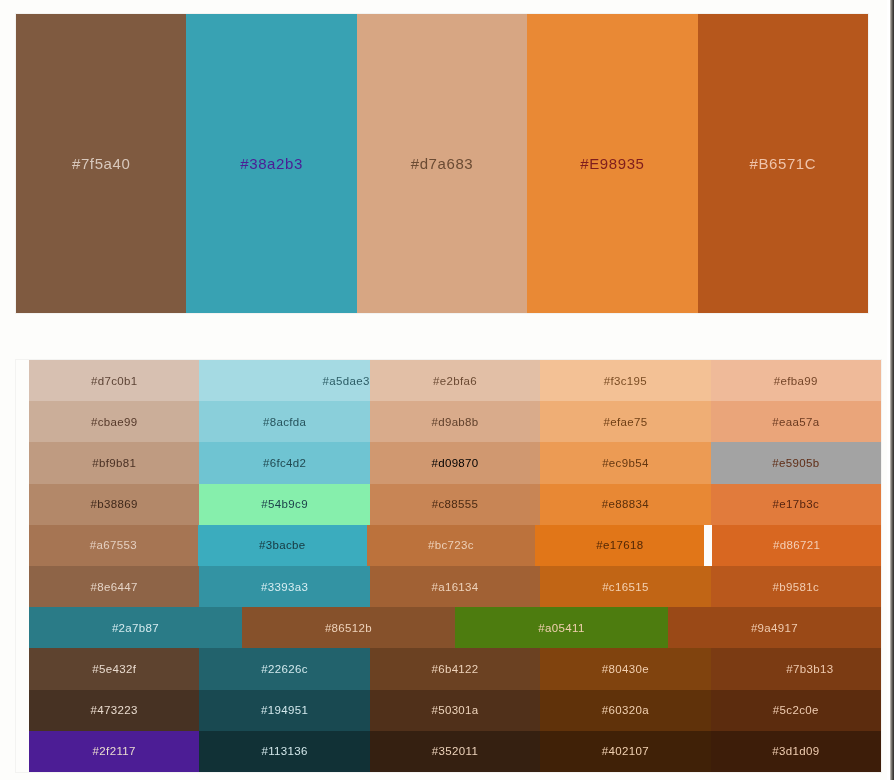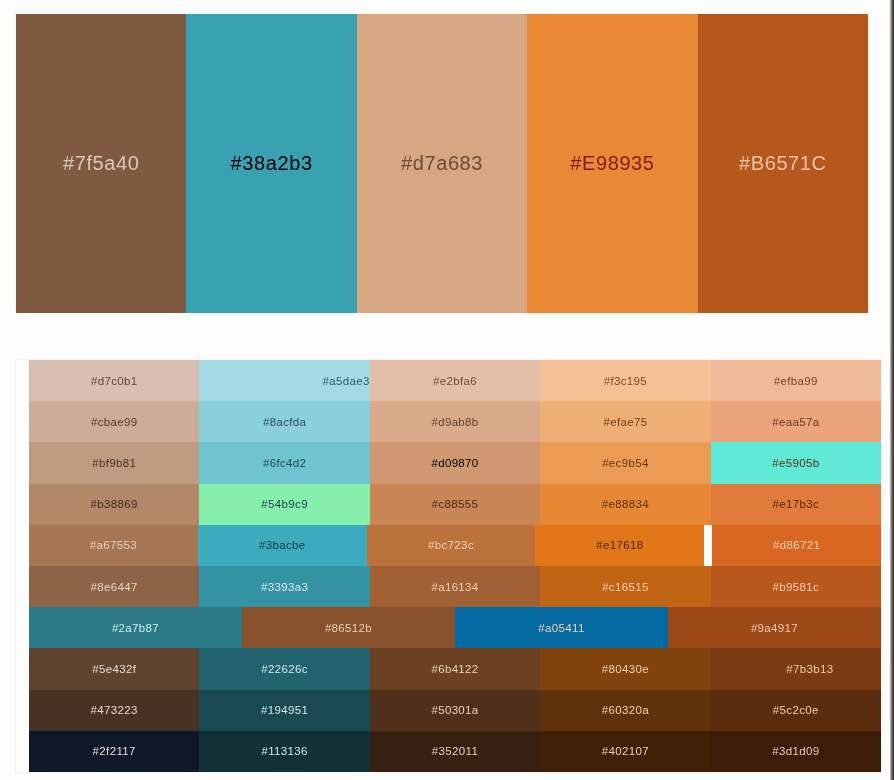--- a/index.html
+++ b/index.html
@@ -55,21 +55,21 @@
     box-shadow: 0 0 0 1px rgba(0,0,0,0.04);
   }
   .main-swatch {
     flex: 1 1 0;
     position: relative;
     display: flex;
     align-items: center;
     justify-content: center;
   }
   .main-swatch-label {
-    font-size: 20px;
+    font-size: 15px;
     letter-spacing: 0.6px;
     white-space: nowrap;
     user-select: none;
   }
 
   
   #tint-grid {
     position: absolute;
     left: 16px;
     top: 360px;
@@ -101,21 +101,21 @@
 </head>
 <body>
 
 <div id="page">
 
   <div id="main-band">
     <div class="main-swatch" style="background: rgb(127, 90, 64);">
       <span class="main-swatch-label" style="color: rgb(216, 200, 188);">#7f5a40</span>
     </div>
     <div class="main-swatch" style="background: rgb(56, 162, 179);">
-      <span class="main-swatch-label" style="color: #000000;">#38a2b3</span>
+      <span class="main-swatch-label" style="color: #4c1d95;">#38a2b3</span>
     </div>
     <div class="main-swatch" style="background: rgb(215, 166, 131);">
       <span class="main-swatch-label" style="color: rgb(107, 75, 51);">#d7a683</span>
     </div>
     <div class="main-swatch" style="background: rgb(233, 137, 53);">
       <span class="main-swatch-label" style="color: #7f1d1d;">#E98935</span>
     </div>
     <div class="main-swatch" style="background: rgb(182, 87, 28);">
       <span class="main-swatch-label" style="color: rgb(239, 196, 171);">#B6571C</span>
     </div>
@@ -162,21 +162,21 @@
         </div>
         <div class="grid-cell" style="background: rgb(111, 196, 210);">
           <span class="grid-cell-label" style="color: rgb(33, 74, 82);">#6fc4d2</span>
         </div>
         <div class="grid-cell" style="background: rgb(208, 152, 112);">
           <span class="grid-cell-label">#d09870</span>
         </div>
         <div class="grid-cell" style="background: rgb(236, 155, 84);">
           <span class="grid-cell-label" style="color: rgb(101, 55, 16);">#ec9b54</span>
         </div>
-        <div class="grid-cell" style="background: #5eead4;">
+        <div class="grid-cell" style="background: #a3a3a3;">
           <span class="grid-cell-label" style="color: rgb(95, 45, 22);">#e5905b</span>
         </div>
       </div>
       <div class="grid-row">
         <div class="grid-cell" style="background: rgb(179, 136, 105);">
           <span class="grid-cell-label" style="color: rgb(64, 41, 27);">#b38869</span>
         </div>
         <div class="grid-cell" style="background: #86efac;">
           <span class="grid-cell-label" style="color: rgb(28, 66, 74);">#54b9c9</span>
         </div>
@@ -224,21 +224,21 @@
           <span class="grid-cell-label" style="color: rgb(242, 205, 178);">#b9581c</span>
         </div>
       </div>
       <div class="grid-row">
         <div class="grid-cell" style="background: rgb(42, 123, 135);">
           <span class="grid-cell-label" style="color: rgb(213, 235, 239);">#2a7b87</span>
         </div>
         <div class="grid-cell" style="background: rgb(134, 81, 43);">
           <span class="grid-cell-label" style="color: rgb(238, 210, 186);">#86512b</span>
         </div>
-        <div class="grid-cell" style="background: #0369a1;">
+        <div class="grid-cell" style="background: #4d7c0f;">
           <span class="grid-cell-label" style="color: rgb(242, 208, 176);">#a05411</span>
         </div>
         <div class="grid-cell" style="background: rgb(154, 73, 23);">
           <span class="grid-cell-label" style="color: rgb(240, 203, 175);">#9a4917</span>
         </div>
       </div>
       <div class="grid-row">
         <div class="grid-cell" style="background: rgb(94, 67, 47);">
           <span class="grid-cell-label" style="color: rgb(233, 219, 207);">#5e432f</span>
         </div>
@@ -266,21 +266,21 @@
           <span class="grid-cell-label" style="color: rgb(238, 212, 188);">#50301a</span>
         </div>
         <div class="grid-cell" style="background: rgb(96, 50, 10);">
           <span class="grid-cell-label" style="color: rgb(241, 208, 177);">#60320a</span>
         </div>
         <div class="grid-cell" style="background: rgb(92, 44, 14);">
           <span class="grid-cell-label" style="color: rgb(240, 204, 177);">#5c2c0e</span>
         </div>
       </div>
       <div class="grid-row">
-        <div class="grid-cell" style="background: #0f172a;">
+        <div class="grid-cell" style="background: #4c1d95;">
           <span class="grid-cell-label" style="color: rgb(233, 220, 207);">#2f2117</span>
         </div>
         <div class="grid-cell" style="background: rgb(17, 49, 54);">
           <span class="grid-cell-label" style="color: rgb(211, 232, 235);">#113136</span>
         </div>
         <div class="grid-cell" style="background: rgb(53, 32, 17);">
           <span class="grid-cell-label" style="color: rgb(237, 211, 187);">#352011</span>
         </div>
         <div class="grid-cell" style="background: rgb(64, 33, 7);">
           <span class="grid-cell-label" style="color: rgb(240, 208, 177);">#402107</span>

